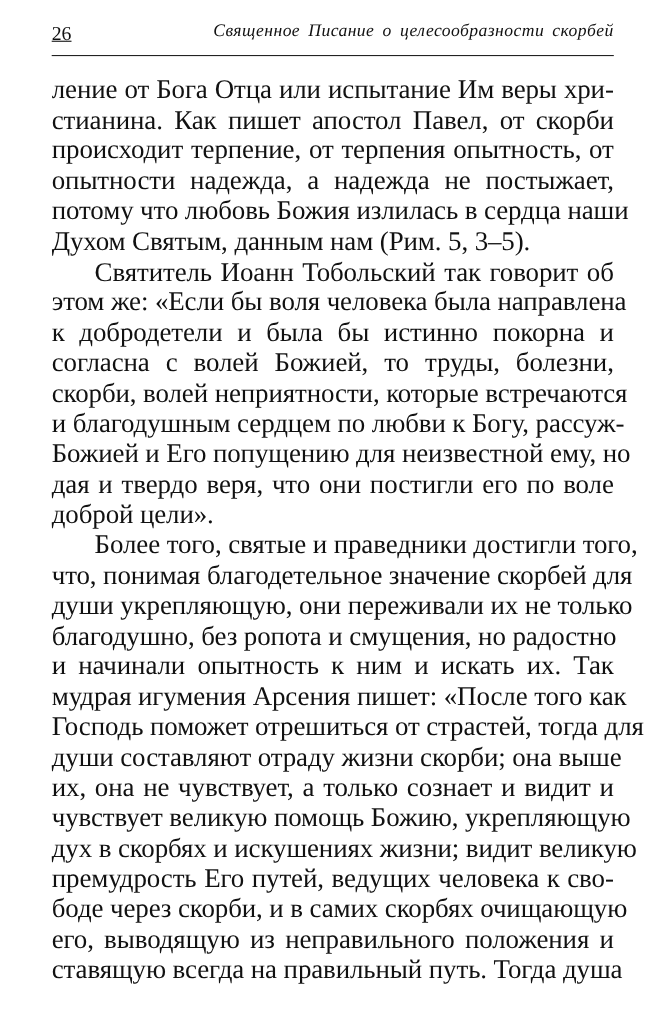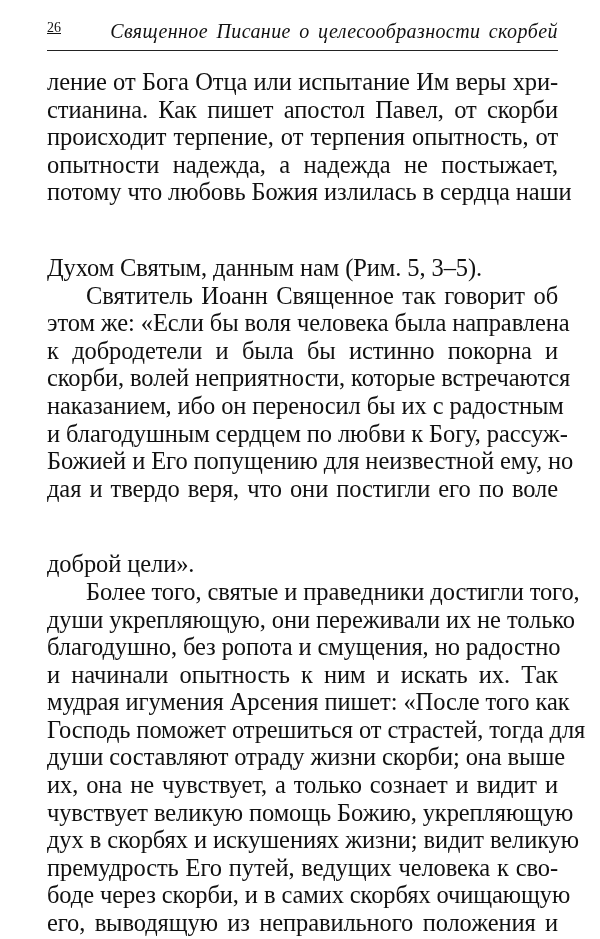--- a/index.html
+++ b/index.html
@@ -1,51 +1,52 @@
 <!DOCTYPE html>
 <html><head>
 <meta charset="utf-8">
 <style>
   html, body { margin: 0; padding: 0; background: #ffffff; }
   body { width: 600px; height: 939px; position: relative; overflow: hidden; color: #111; }
   .page { position: absolute; left: 47px; top: 0; width: 511px; }
   .header { position: absolute; left: 0; top: 18px; width: 511px; height: 32px; border-bottom: 1.5px solid #222; }
-  .page-num { position: absolute; left: 0; top: 2px; font-family: "Liberation Serif", serif; font-size: 14px; text-decoration: underline; }
-  .running-title { position: absolute; right: 0; top: 2px; font-family: "Liberation Serif", serif; font-style: italic; font-size: 20px; letter-spacing: 0.4px; word-spacing: 3px; }
+  .page-num { position: absolute; left: 0; top: 2px; font-family: "Liberation Serif", serif; font-size: 18px; text-decoration: underline; }
+  .running-title { position: absolute; right: 0; top: 2px; font-family: "Liberation Serif", serif; font-style: italic; font-size: 16px; letter-spacing: 0.4px; word-spacing: 3px; }
   .body { position: absolute; left: 0; top: 68px; width: 511px; font-family: "Liberation Serif", serif; font-size: 24.5px; line-height: 27.6px; text-align: justify; letter-spacing: -0.1px; }
   .line { display: block; height: 27.6px; white-space: nowrap; text-align-last: justify; text-align: justify; }
-  .line.last { text-align-last: left; margin-top: 48px; }
+  .line.last { text-align-last: left; }
   .indent { padding-left: 39px; }
   .it { }
 </style>
 </head>
 <body>
 
 <div class="page">
   <div class="header">
     <span class="page-num">26</span>
     <span class="running-title">Священное Писание о целесообразности скорбей</span>
   </div>
   <div class="body" id="body-text">
       <div class="line"><span>ление от Бога Отца или испытание Им веры хри-</span></div>
       <div class="line"><span>стианина. Как пишет апостол Павел, </span><span class="it">от скорби</span></div>
       <div class="line"><span class="it">происходит терпение, от терпения опытность, от</span></div>
       <div class="line"><span class="it">опытности надежда, а надежда не постыжает,</span></div>
       <div class="line"><span class="it">потому что любовь Божия излилась в сердца наши</span></div>
       <div class="line last"><span class="it">Духом Святым, данным нам</span><span> (Рим. 5, 3–5).</span></div>
-      <div class="line indent"><span>Святитель Иоанн Священное так говорит об</span></div>
+      <div class="line indent"><span>Святитель Иоанн Тобольский так говорит об</span></div>
       <div class="line"><span>этом же: «Если бы воля человека была направлена</span></div>
       <div class="line"><span>к добродетели и была бы истинно покорна и</span></div>
+      <div class="line"><span>согласна с волей Божией, то труды, болезни,</span></div>
       <div class="line"><span>скорби, волей неприятности, которые встречаются</span></div>
-      <div class="line"><span>наказанием, ибо он переносил бы их с радостным</span></div>
       <div class="line"><span>и благодушным сердцем по любви к Богу, рассуж-</span></div>
       <div class="line"><span>Божией и Его попущению для неизвестной ему, но</span></div>
       <div class="line"><span>дая и твердо веря, что они постигли его по воле</span></div>
       <div class="line last"><span>доброй цели».</span></div>
       <div class="line indent"><span>Более того, святые и праведники достигли того,</span></div>
+      <div class="line"><span>что, понимая благодетельное значение скорбей для</span></div>
       <div class="line"><span>души укрепляющую, они переживали их не только</span></div>
       <div class="line"><span>благодушно, без ропота и смущения, но радостно</span></div>
       <div class="line"><span>и начинали опытность к ним и искать их. Так</span></div>
       <div class="line"><span>мудрая игумения Арсения пишет: «После того как</span></div>
       <div class="line"><span>Господь поможет отрешиться от страстей, тогда для</span></div>
       <div class="line"><span>души составляют отраду жизни скорби; она выше</span></div>
       <div class="line"><span>их, она не чувствует, а только сознает и видит и</span></div>
       <div class="line"><span>чувствует великую помощь Божию, укрепляющую</span></div>
       <div class="line"><span>дух в скорбях и искушениях жизни; видит великую</span></div>
       <div class="line"><span>премудрость Его путей, ведущих человека к сво-</span></div>

